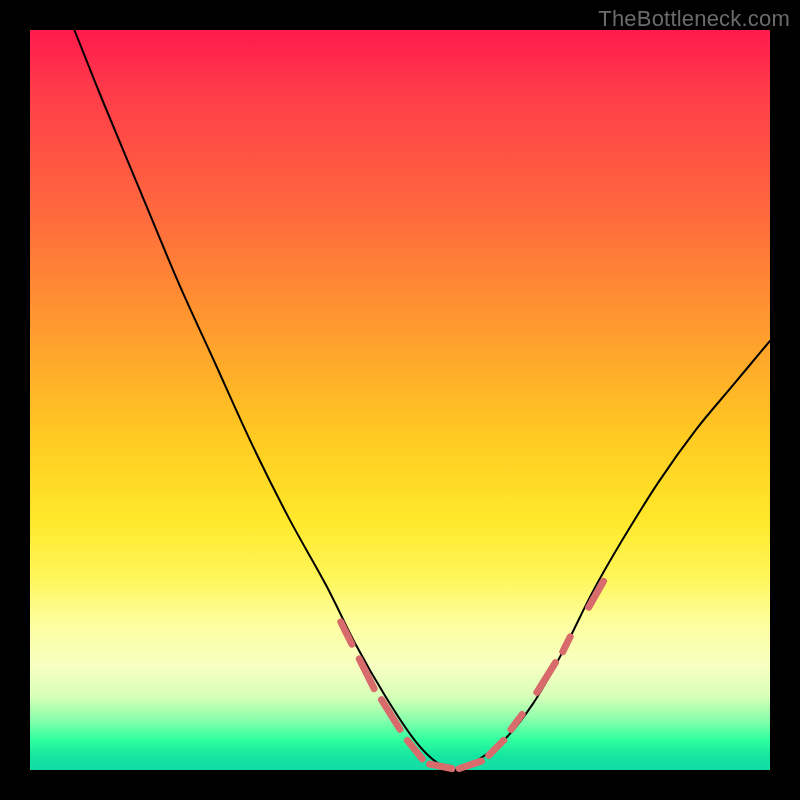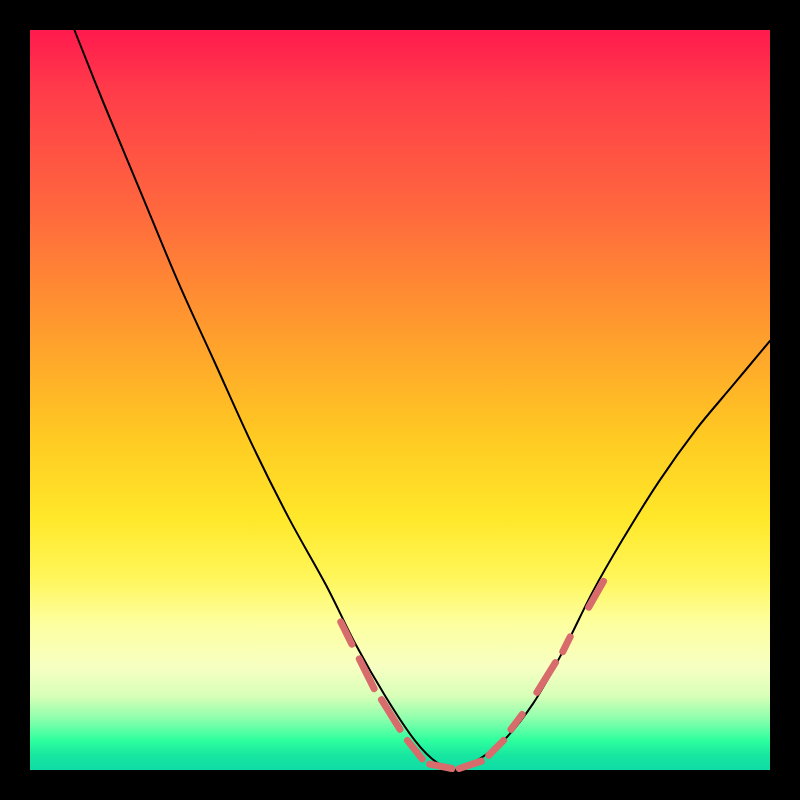--- a/index.html
+++ b/index.html
@@ -78,13 +78,14 @@
           <line x1="399.6" y1="734.08" x2="421.79999999999995" y2="738.52" stroke="#d86b6b" stroke-width="7" stroke-linecap="round"></line>
           <line x1="429.2" y1="738.52" x2="451.4" y2="731.12" stroke="#d86b6b" stroke-width="7" stroke-linecap="round"></line>
           <line x1="458.8" y1="725.2" x2="473.6" y2="710.4" stroke="#d86b6b" stroke-width="7" stroke-linecap="round"></line>
           <line x1="481" y1="699.3" x2="492.1" y2="684.5" stroke="#d86b6b" stroke-width="7" stroke-linecap="round"></line>
           <line x1="506.90000000000003" y1="662.3" x2="525.4" y2="632.7" stroke="#d86b6b" stroke-width="7" stroke-linecap="round"></line>
           <line x1="532.8" y1="621.6" x2="540.1999999999999" y2="606.8" stroke="#d86b6b" stroke-width="7" stroke-linecap="round"></line>
           <line x1="558.7" y1="577.2" x2="573.5" y2="551.3" stroke="#d86b6b" stroke-width="7" stroke-linecap="round"></line>
         </g>
     </svg>
   </div>
+  <div class="watermark">TheBottleneck.com</div>
 </div>
 
 </body></html>

